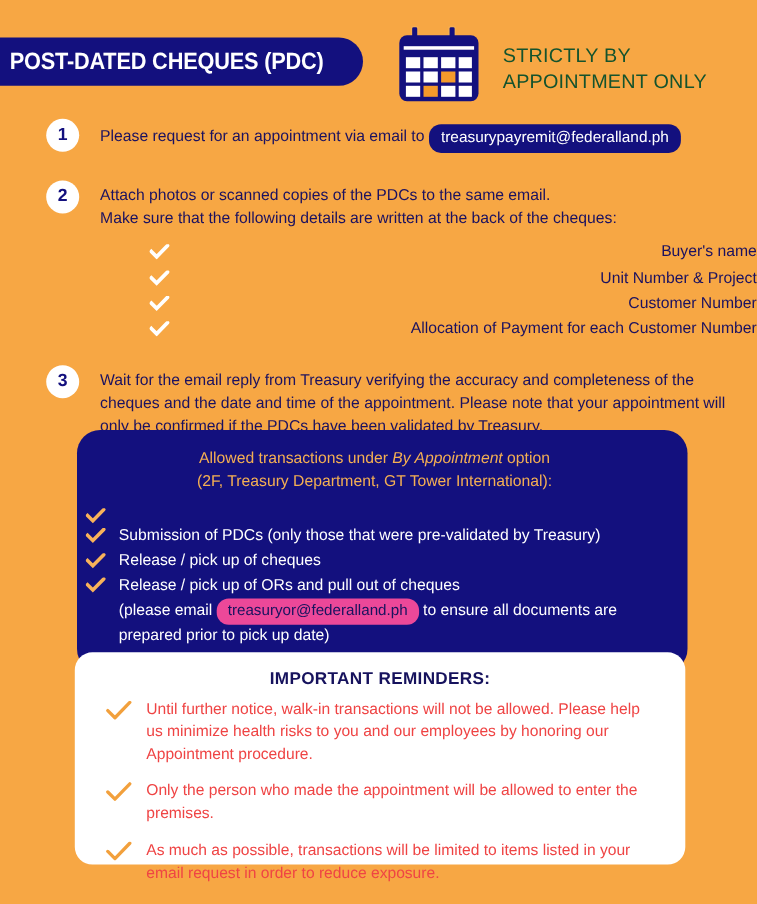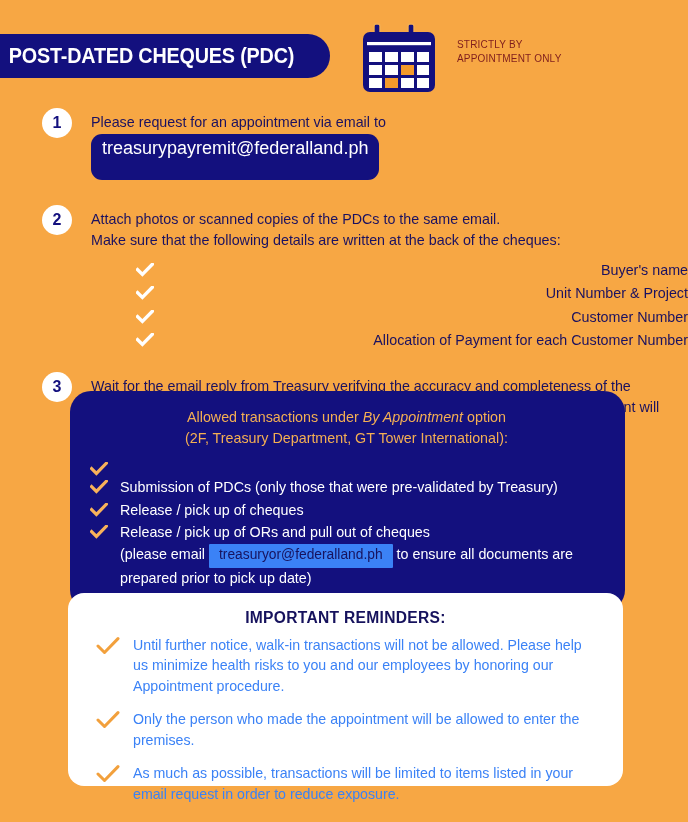--- a/index.html
+++ b/index.html
@@ -52,24 +52,24 @@
     left: 361px;
     top: 22px;
     width: 76px;
     height: 72px;
   }
 
   .appt-note {
     position: absolute;
     left: 457px;
     top: 38px;
-    font-size: 10px;
+    font-size: 18px;
     line-height: 1.35;
     letter-spacing: 0.2px;
-    color: #7f1d1d;
+    color: #14532d;
   }
 
   
   .steps { position: relative; }
 
   .step {
     display: flex;
     align-items: flex-start;
     margin-top: 6px;
   }
@@ -96,22 +96,22 @@
     color: #1B1160;
     padding-top: 4px;
     max-width: 570px;
   }
 
   .email-badge-dark {
     display: inline-block;
     background: #13107E;
     color: #FFFFFF;
     border-radius: 11px;
-    padding: 1px 11px 18px;
-    font-size: 18px;
+    padding: 1px 11px 4px;
+    font-size: 14px;
     vertical-align: baseline;
     position: relative;
     top: 1px;
   }
 
   
   .sublist {
     margin: 9px 0 0 136px;
   }
 
@@ -138,21 +138,21 @@
 
   
   .blue-panel {
     position: absolute;
     left: 70px;
     top: 391px;
     width: 555px;
     height: 220px;
     background: #13107E;
     border-radius: 21px;
-    padding: 16px 22px 14px 20px;
+    padding: 16px 22px 14px 8px;
   }
 
   .bp-head {
     text-align: center;
     color: #F4AF53;
     font-size: 14.3px;
     line-height: 1.5;
   }
   .bp-head .it { font-style: italic; }
 
@@ -165,23 +165,23 @@
   }
 
   .bp-row .lbl {
     color: #FFFFFF;
     font-size: 14.3px;
     line-height: 1.52;
   }
 
   .email-badge-orange {
     display: inline-block;
-    background: #3b82f6;
+    background: #ec4899;
     color: #17135E;
-    border-radius: 1px;
+    border-radius: 11px;
     padding: 1px 10px 2px;
     font-size: 13.8px;
   }
 
   
   .white-card {
     position: absolute;
     left: 68px;
     top: 593px;
     width: 555px;
@@ -202,21 +202,21 @@
 
   .wc-row {
     display: flex;
     align-items: flex-start;
     margin-bottom: 13px;
   }
 
   .wc-row .lbl {
     font-size: 14.2px;
     line-height: 1.44;
-    color: #3b82f6;
+    color: #ef4444;
   }
 
   .chk-lg {
     flex: 0 0 auto;
     width: 24px;
     height: 18px;
     margin-right: 13px;
     margin-top: 2px;
   }
 </style>

